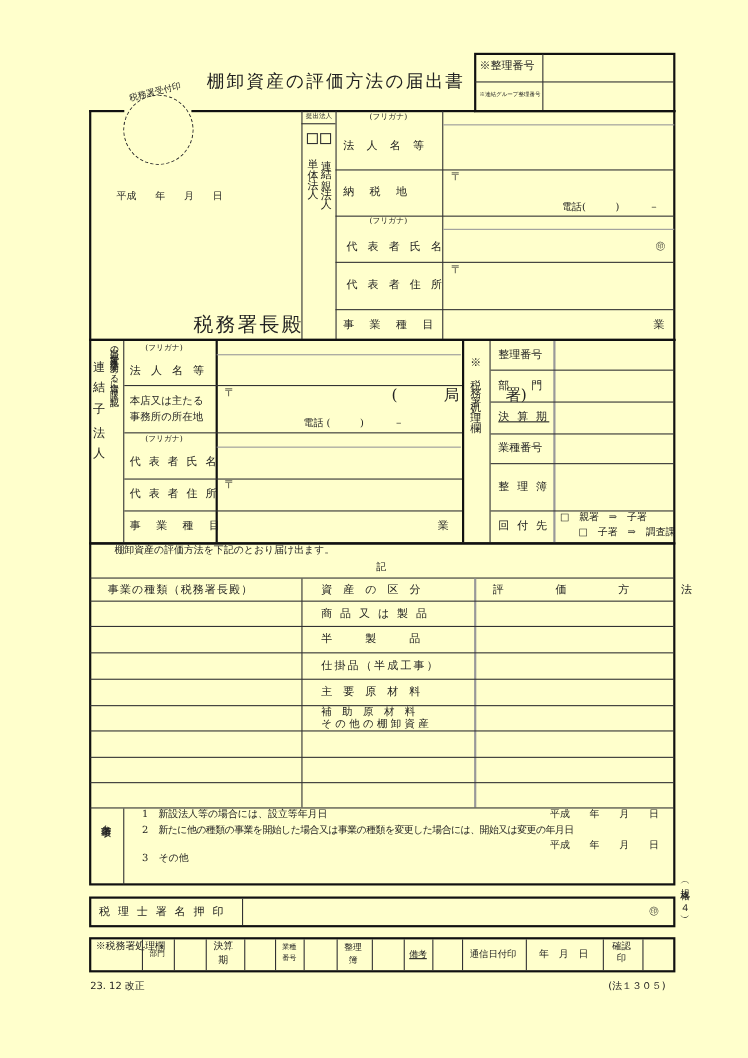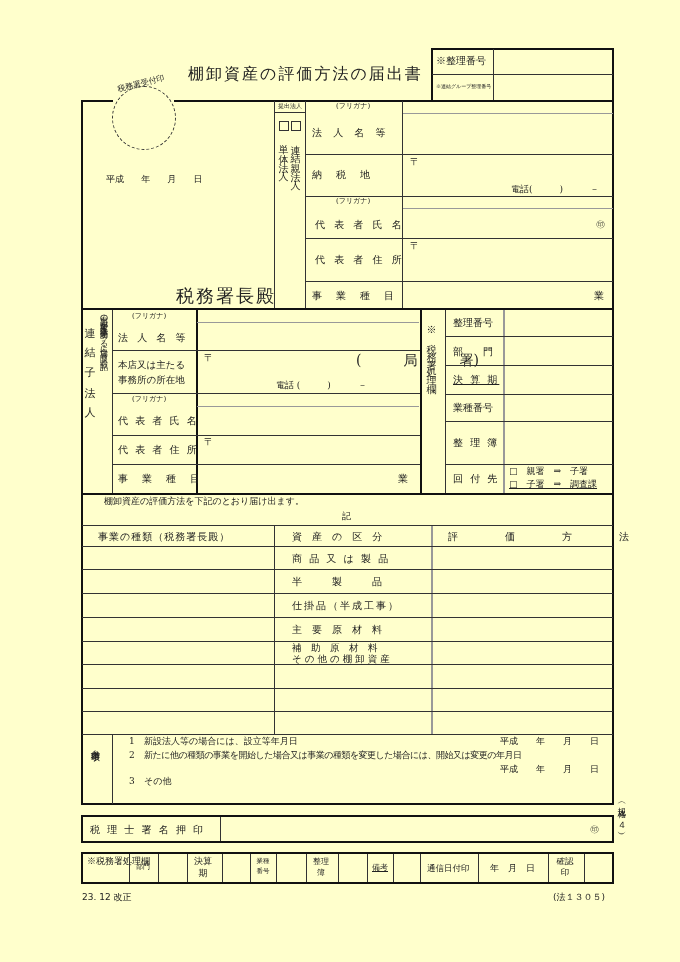--- a/index.html
+++ b/index.html
@@ -120,21 +120,21 @@
 <div class="hl" style="left:446px;top:394px;width:167px;"></div>
 <div class="hl" style="left:446px;top:421px;width:167px;"></div>
 <div class="hl" style="left:446px;top:464px;width:167px;"></div>
 <div class="t" style="left:453px;top:318px;">整理番号</div>
 <div class="t" style="left:453px;top:347px;">部　　門</div>
 <div class="t" style="left:453px;top:375px;letter-spacing:2px;text-decoration:underline;">決 算 期</div>
 <div class="t" style="left:453px;top:403px;">業種番号</div>
 <div class="t" style="left:453px;top:438px;letter-spacing:2px;">整 理 簿</div>
 <div class="t" style="left:453px;top:474px;letter-spacing:2px;">回 付 先</div>
 <div class="t" style="left:509px;top:467px;font-size:9px;">□　親署　⇒　子署</div>
-<div class="t" style="left:509px;top:480px;font-size:9px;text-decoration:underline;">□　子署　⇒　調査課</div>
+<div class="t" style="left:526px;top:480px;font-size:9px;">□　子署　⇒　調査課</div>
 
 <div class="box" style="left:81px;top:493px;width:533px;height:312px;"></div>
 <div class="t" style="left:104px;top:497px;font-size:9px;">棚卸資産の評価方法を下記のとおり届け出ます。</div>
 <div class="t" style="left:342px;top:512px;font-size:9px;">記</div>
 <div class="hl" style="left:82px;top:525px;width:531px;"></div>
 <div class="vl" style="left:274px;top:526px;height:208px;"></div>
 <div class="vlg" style="left:431px;top:526px;height:208px;"></div>
 <div class="hl" style="left:82px;top:546px;width:531px;"></div>
 <div class="hl" style="left:82px;top:569px;width:531px;"></div>
 <div class="hl" style="left:82px;top:593px;width:531px;"></div>

